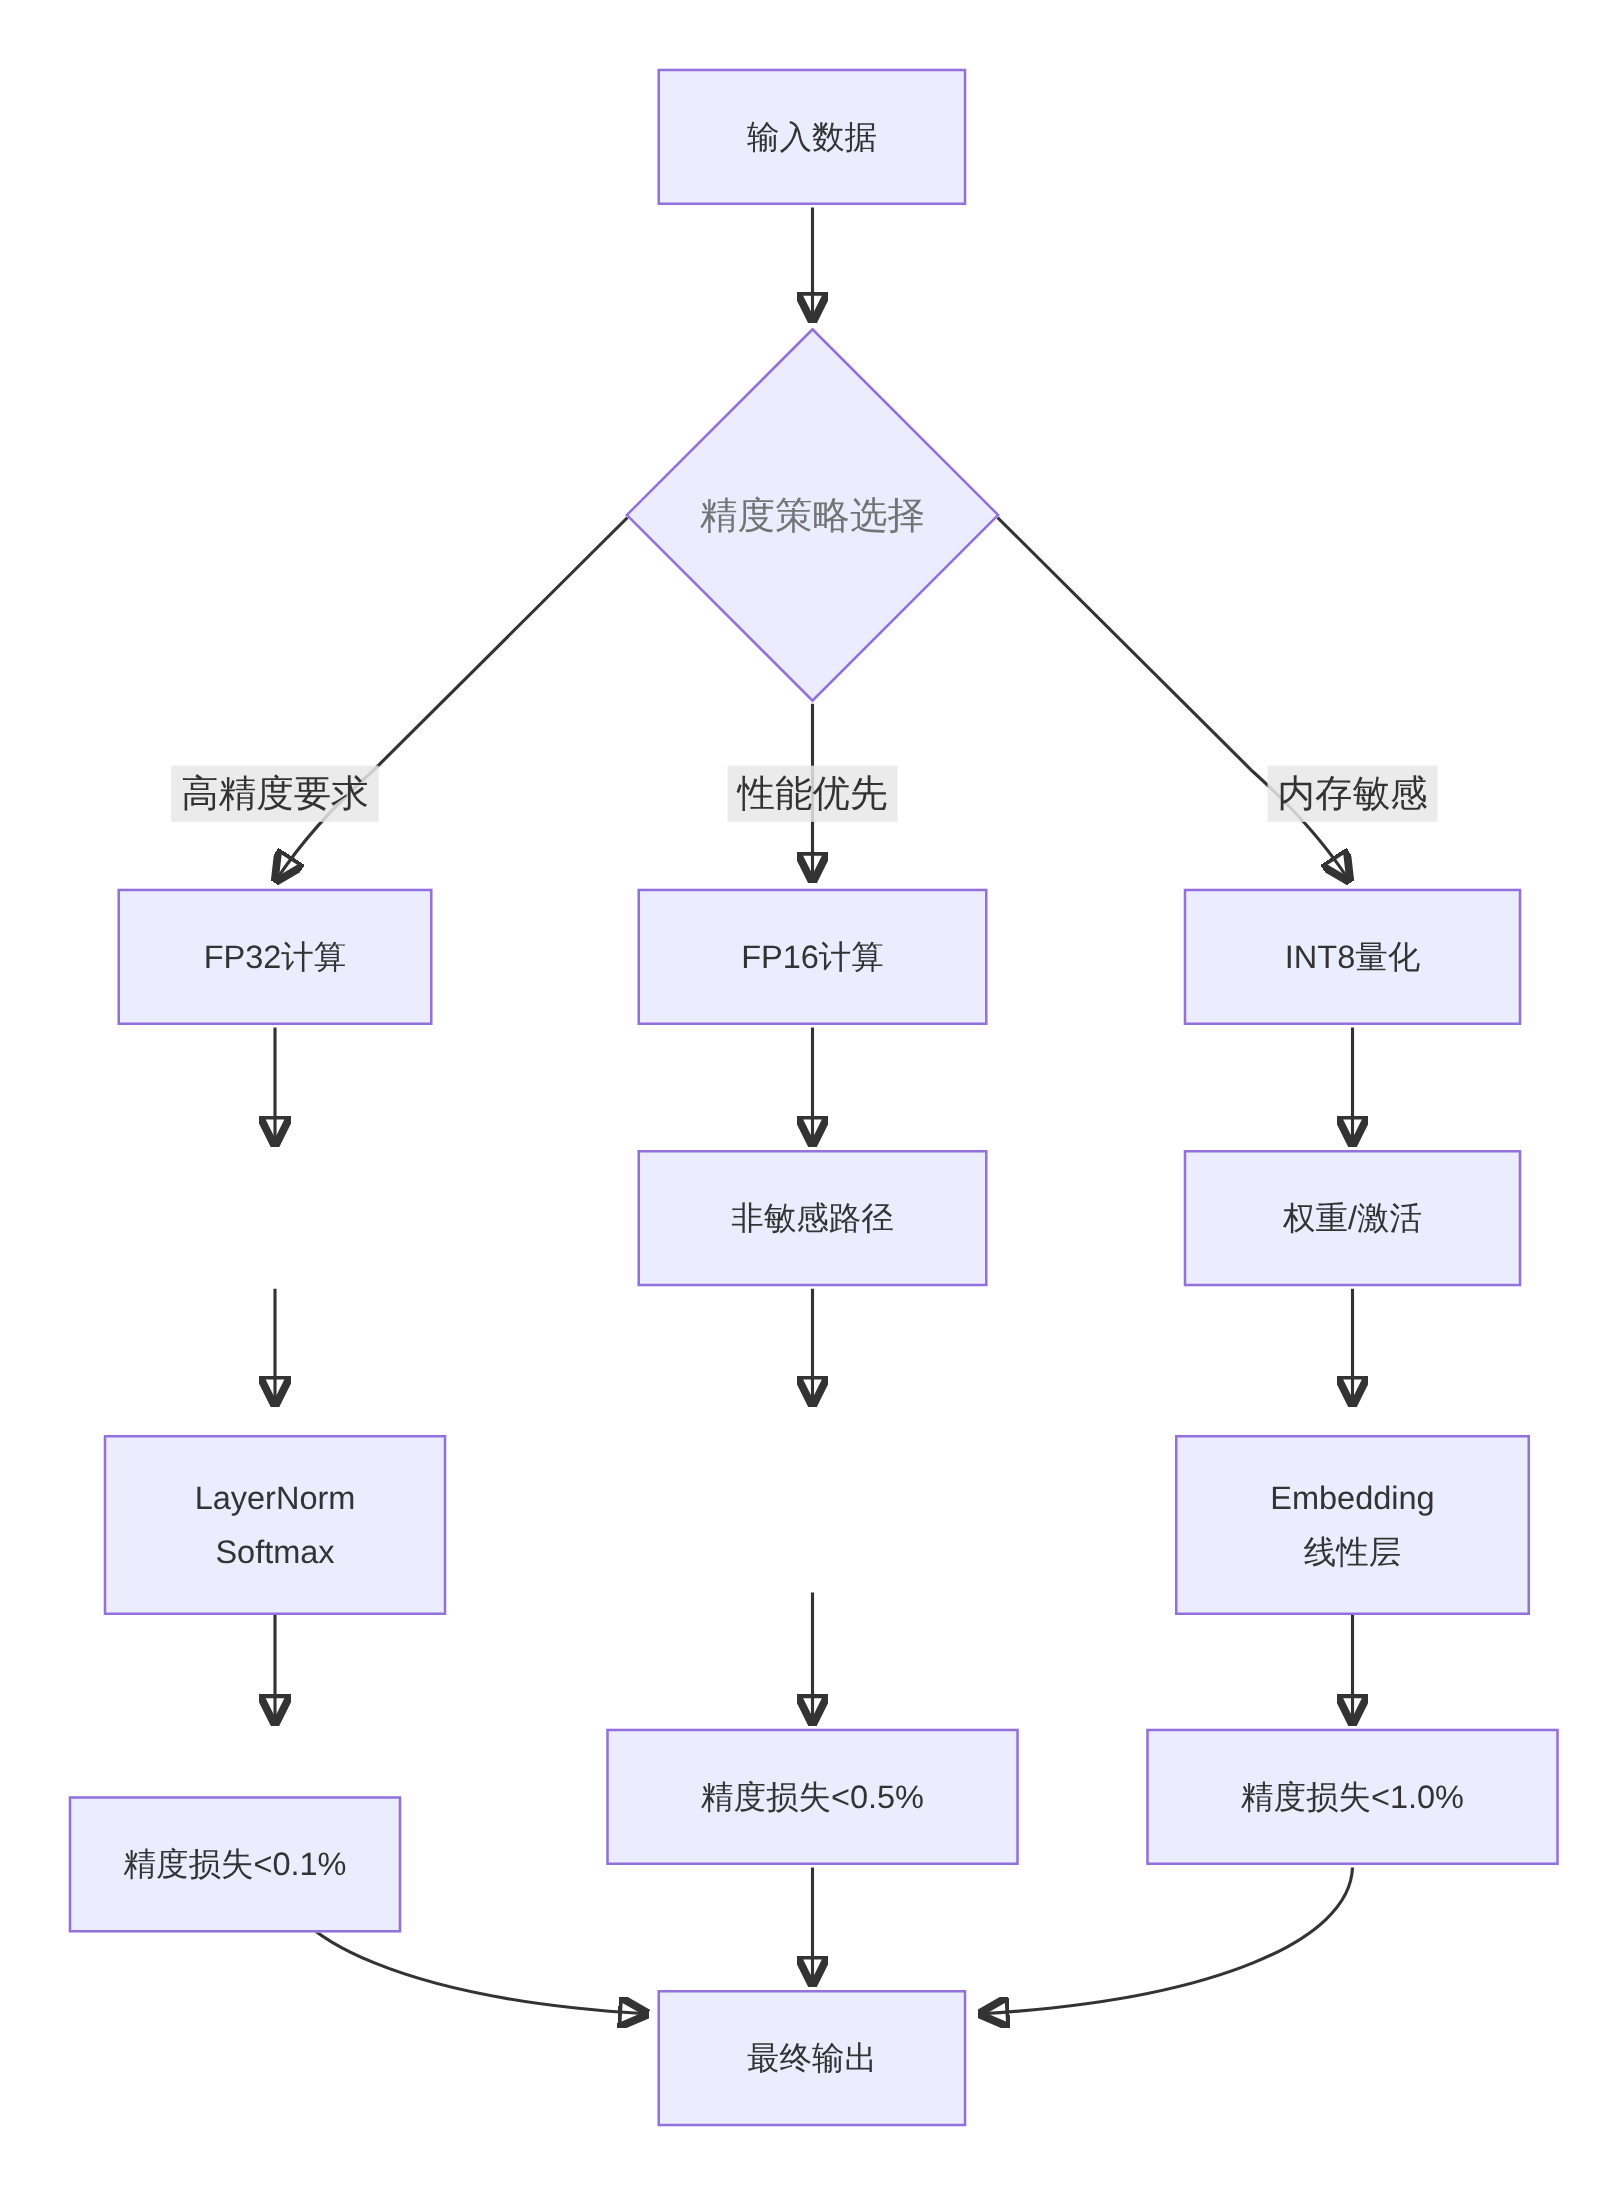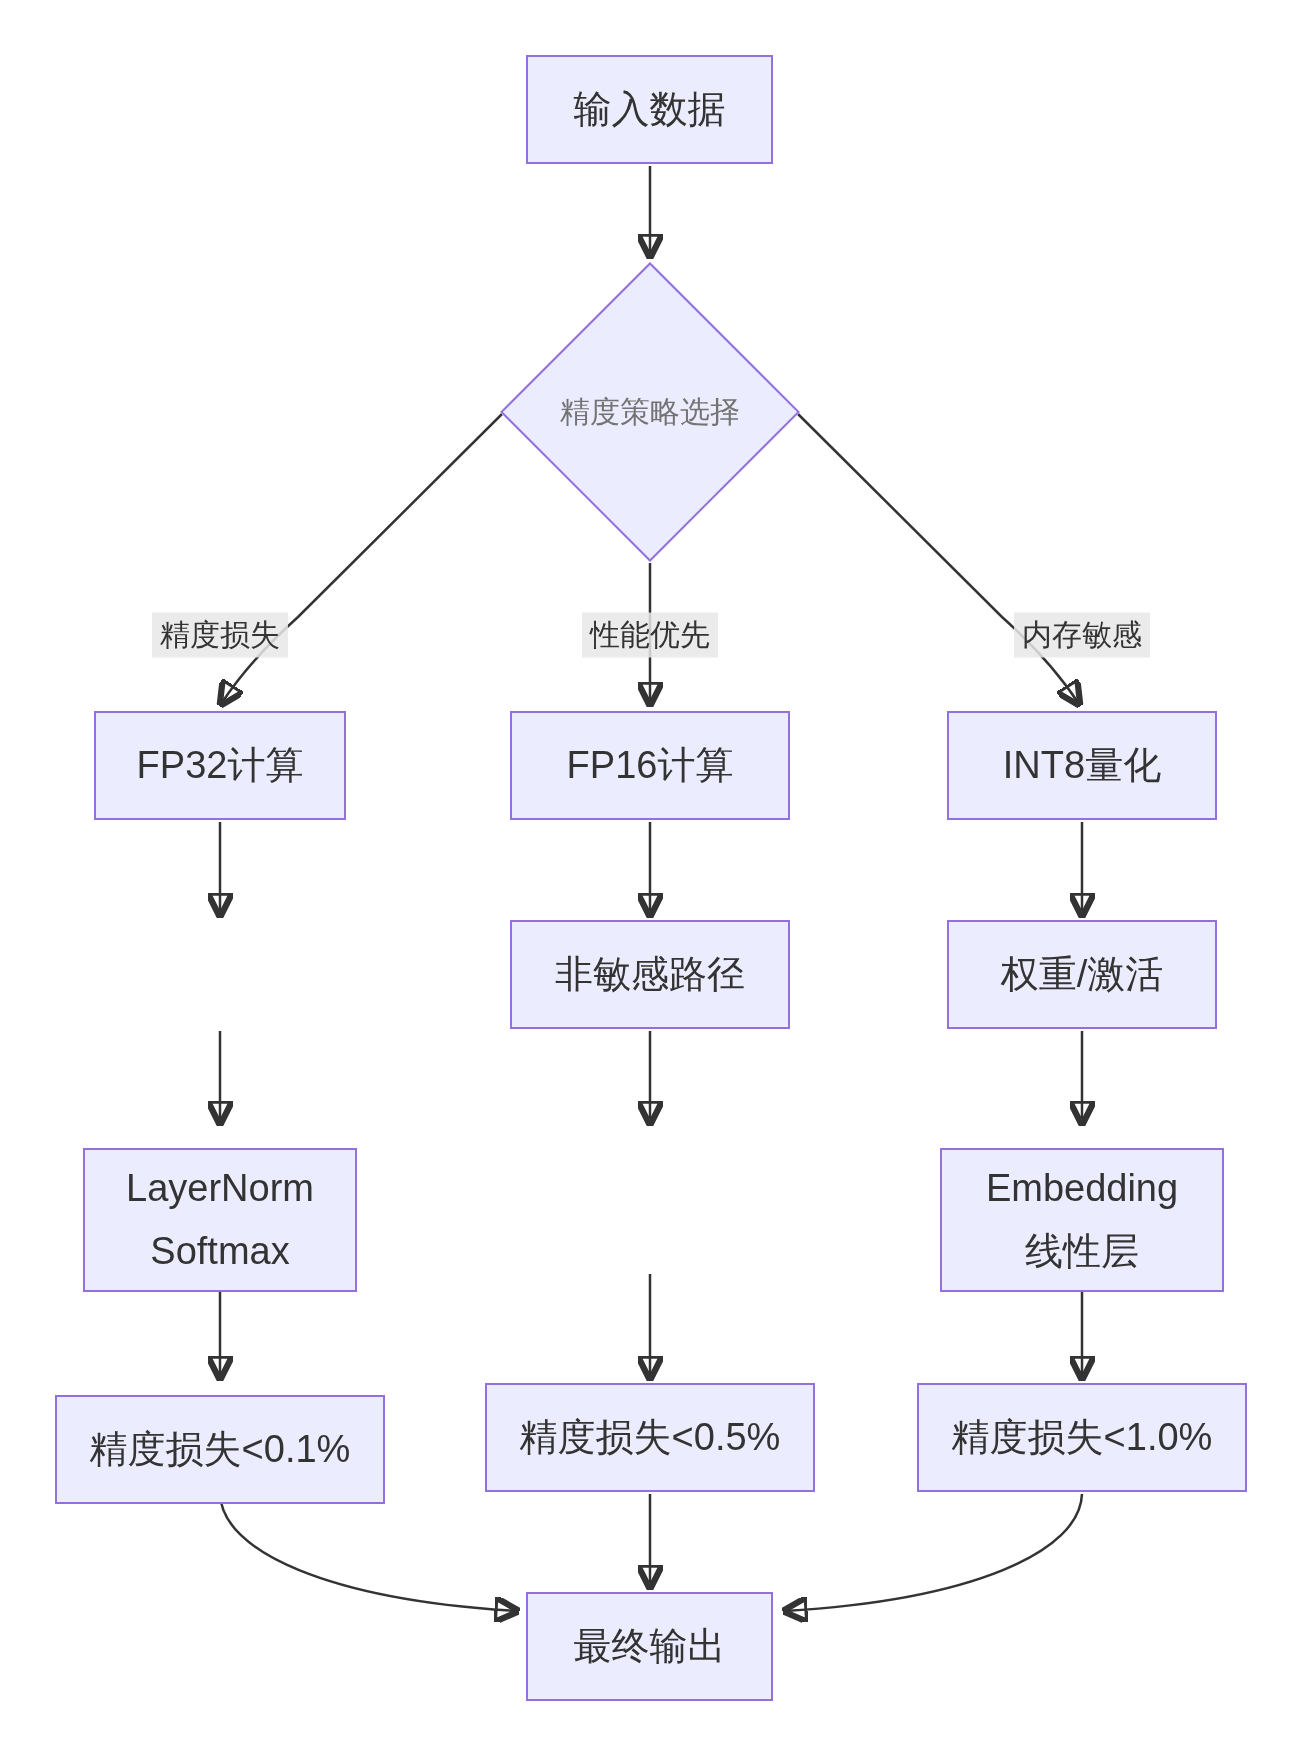--- a/index.html
+++ b/index.html
@@ -23,21 +23,21 @@
     stroke-width: 2.5px;
   }
   .node {
     position: absolute;
     box-sizing: border-box;
     background: #ECECFF;
     border: 2px solid #9370DB;
     display: flex;
     align-items: center;
     justify-content: center;
-    font-size: 38px;
+    font-size: 26px;
     line-height: 1.65;
     text-align: right;
     color: #333333;
   }
   .node.multiline { flex-direction: column; margin-top: 20px; }
   .node.multiline span { display: block; }
   .diamond-wrap { position: absolute; }
   .diamond-shape {
     position: absolute;
     inset: 0;
@@ -100,30 +100,30 @@
     <path d="M 1082 1494 C 1080 1552 972 1600 785 1611" marker-end="url(#arrow)"></path>
   </svg>
 
   <div class="node" style="left:526px; top:55px; width:247px; height:109px">输入数据</div>
 
   <div class="diamond-wrap" style="left:544px; top:306px; width:212px; height:212px">
     <div class="diamond-shape"></div>
     <div class="diamond-label">精度策略选择</div>
   </div>
 
-  <div class="edge-label" style="left:220px; top:635px">精度损失</div>
+  <div class="edge-label" style="left:220px; top:635px">高精度要求</div>
   <div class="edge-label" style="left:650px; top:635px">性能优先</div>
   <div class="edge-label" style="left:1082px; top:635px">内存敏感</div>
 
   <div class="node" style="left:94px; top:711px; width:252px; height:109px">FP32计算</div>
   <div class="node multiline" style="left:83px; top:1128px; width:274px; height:144px">
     <span>LayerNorm</span>
     <span>Softmax</span>
   </div>
-  <div class="node" style="left:55px; top:1395px; width:330px; height:109px">精度损失&lt;0.1%</div>
+  <div class="node" style="left:55px; top:1437px; width:266px; height:109px">精度损失&lt;0.1%</div>
 
   <div class="node" style="left:510px; top:711px; width:280px; height:109px">FP16计算</div>
   <div class="node" style="left:510px; top:920px; width:280px; height:109px">非敏感路径</div>
   <div class="node" style="left:485px; top:1383px; width:330px; height:109px">精度损失&lt;0.5%</div>
 
   <div class="node" style="left:947px; top:711px; width:270px; height:109px">INT8量化</div>
   <div class="node" style="left:947px; top:920px; width:270px; height:109px">权重/激活</div>
   <div class="node multiline" style="left:940px; top:1128px; width:284px; height:144px">
     <span>Embedding</span>
     <span>线性层</span>

